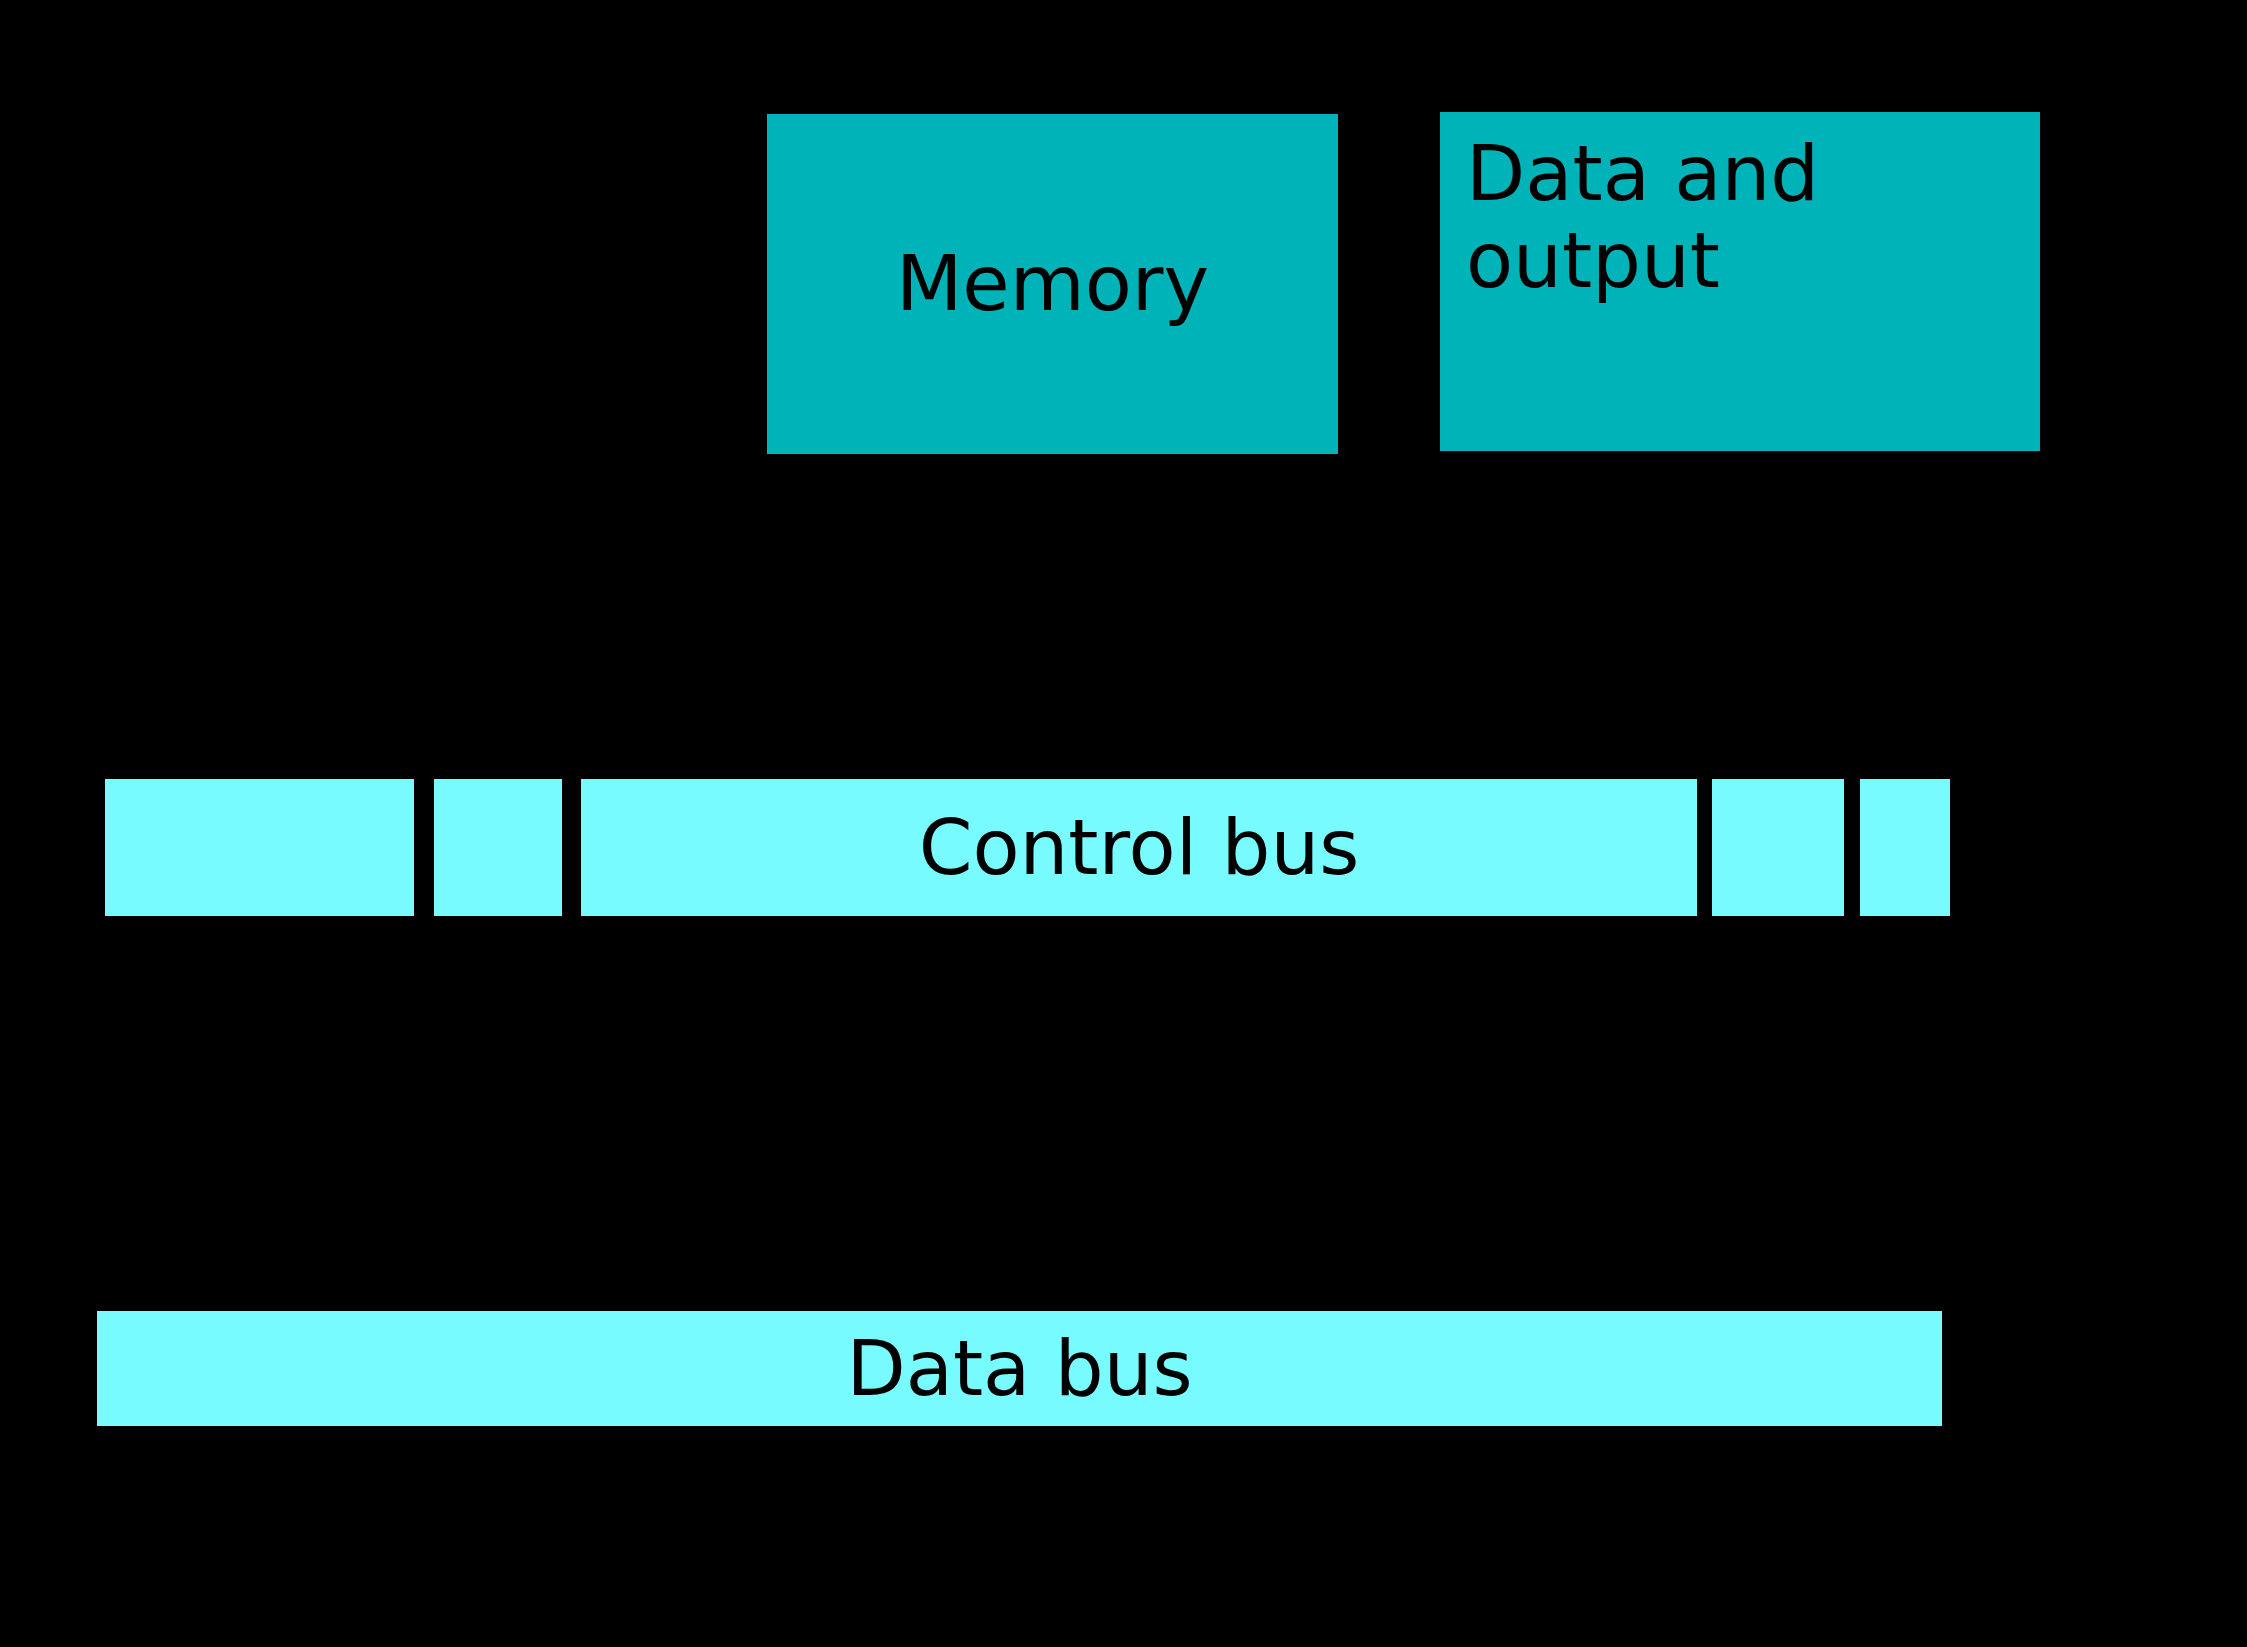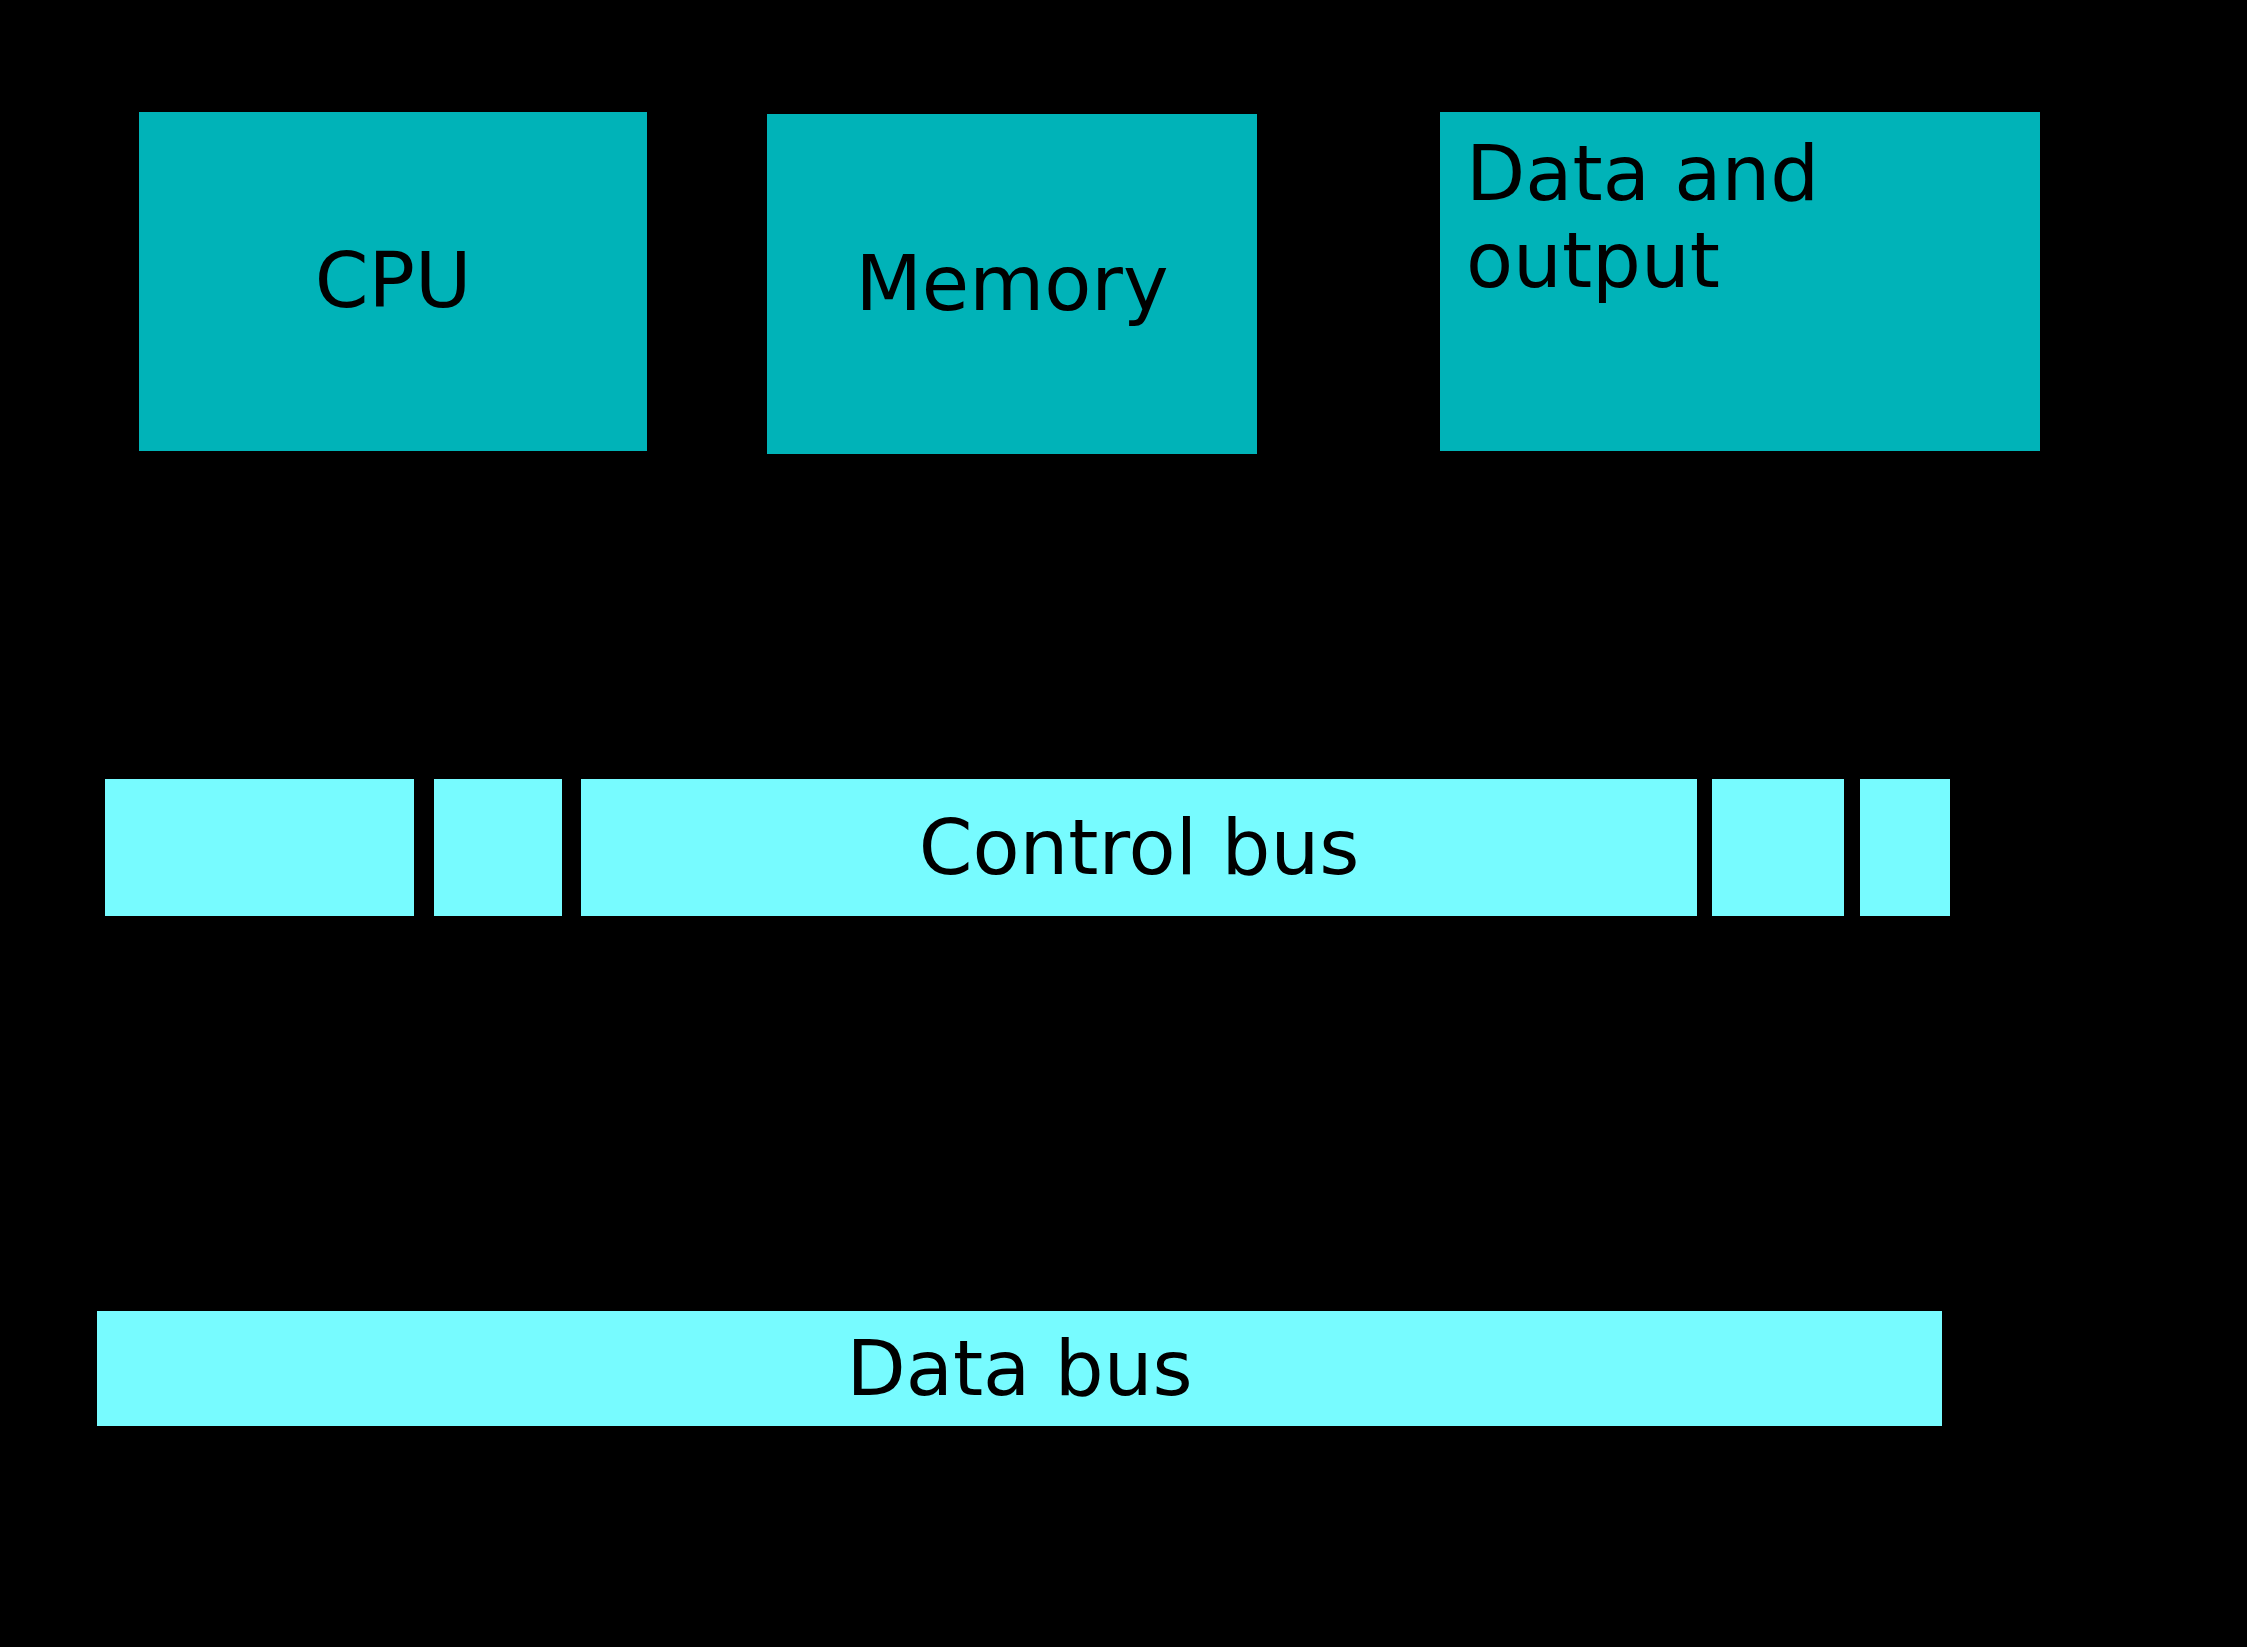--- a/index.html
+++ b/index.html
@@ -36,21 +36,21 @@
   }
   .component-box.leftalign {
     justify-content: flex-start;
     text-align: left;
     align-items: flex-start;
     padding-left: 26px;
     padding-top: 19.3px;
   }
 
   #box-cpu    { left: 139px; top: 112px; width: 508px;  height: 339px; }
-  #box-memory { left: 767px; top: 114px; width: 490px;  height: 340px; }
+  #box-memory { left: 767px; top: 114px; width: 571px;  height: 340px; }
   #box-io     { left: 1440px; top: 112px; width: 600px; height: 339px; }
 
   
   .bus-row {
     position: absolute;
     height: 137px;
   }
   .bus-seg {
     position: absolute;
     top: 0;
@@ -92,23 +92,20 @@
 
   
   #dat-s0 { left: 97px; width: 1845px; }
   #dat-label { left: 97px; width: 1845px; }
 </style>
 </head>
 <body>
 
 <div id="stage">
 
-  <div class="component-box center" id="box-cpu">
-    <span>CPU</span>
-  </div>
 
   <div class="component-box center" id="box-memory">
     <span>Memory</span>
   </div>
 
   <div class="component-box leftalign" id="box-io">
     <span>Data and
 output</span>
   </div>
 

